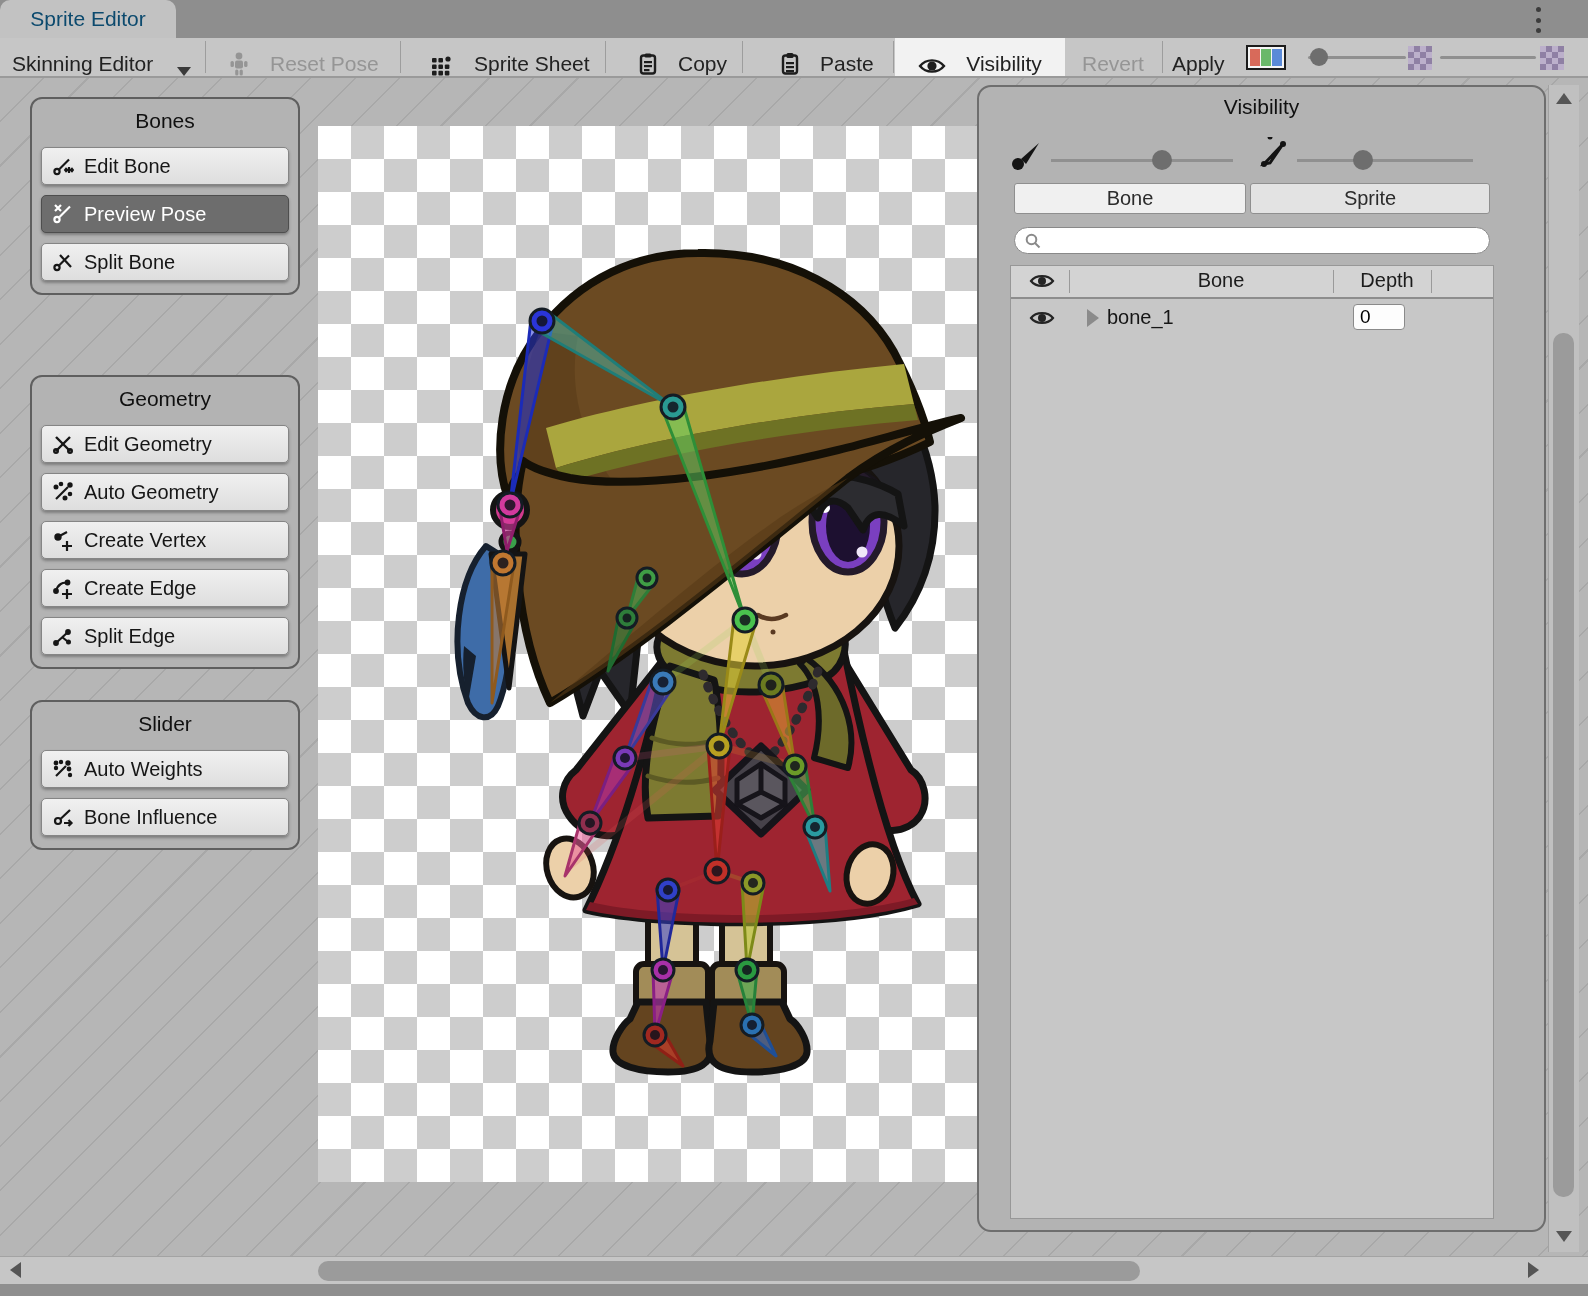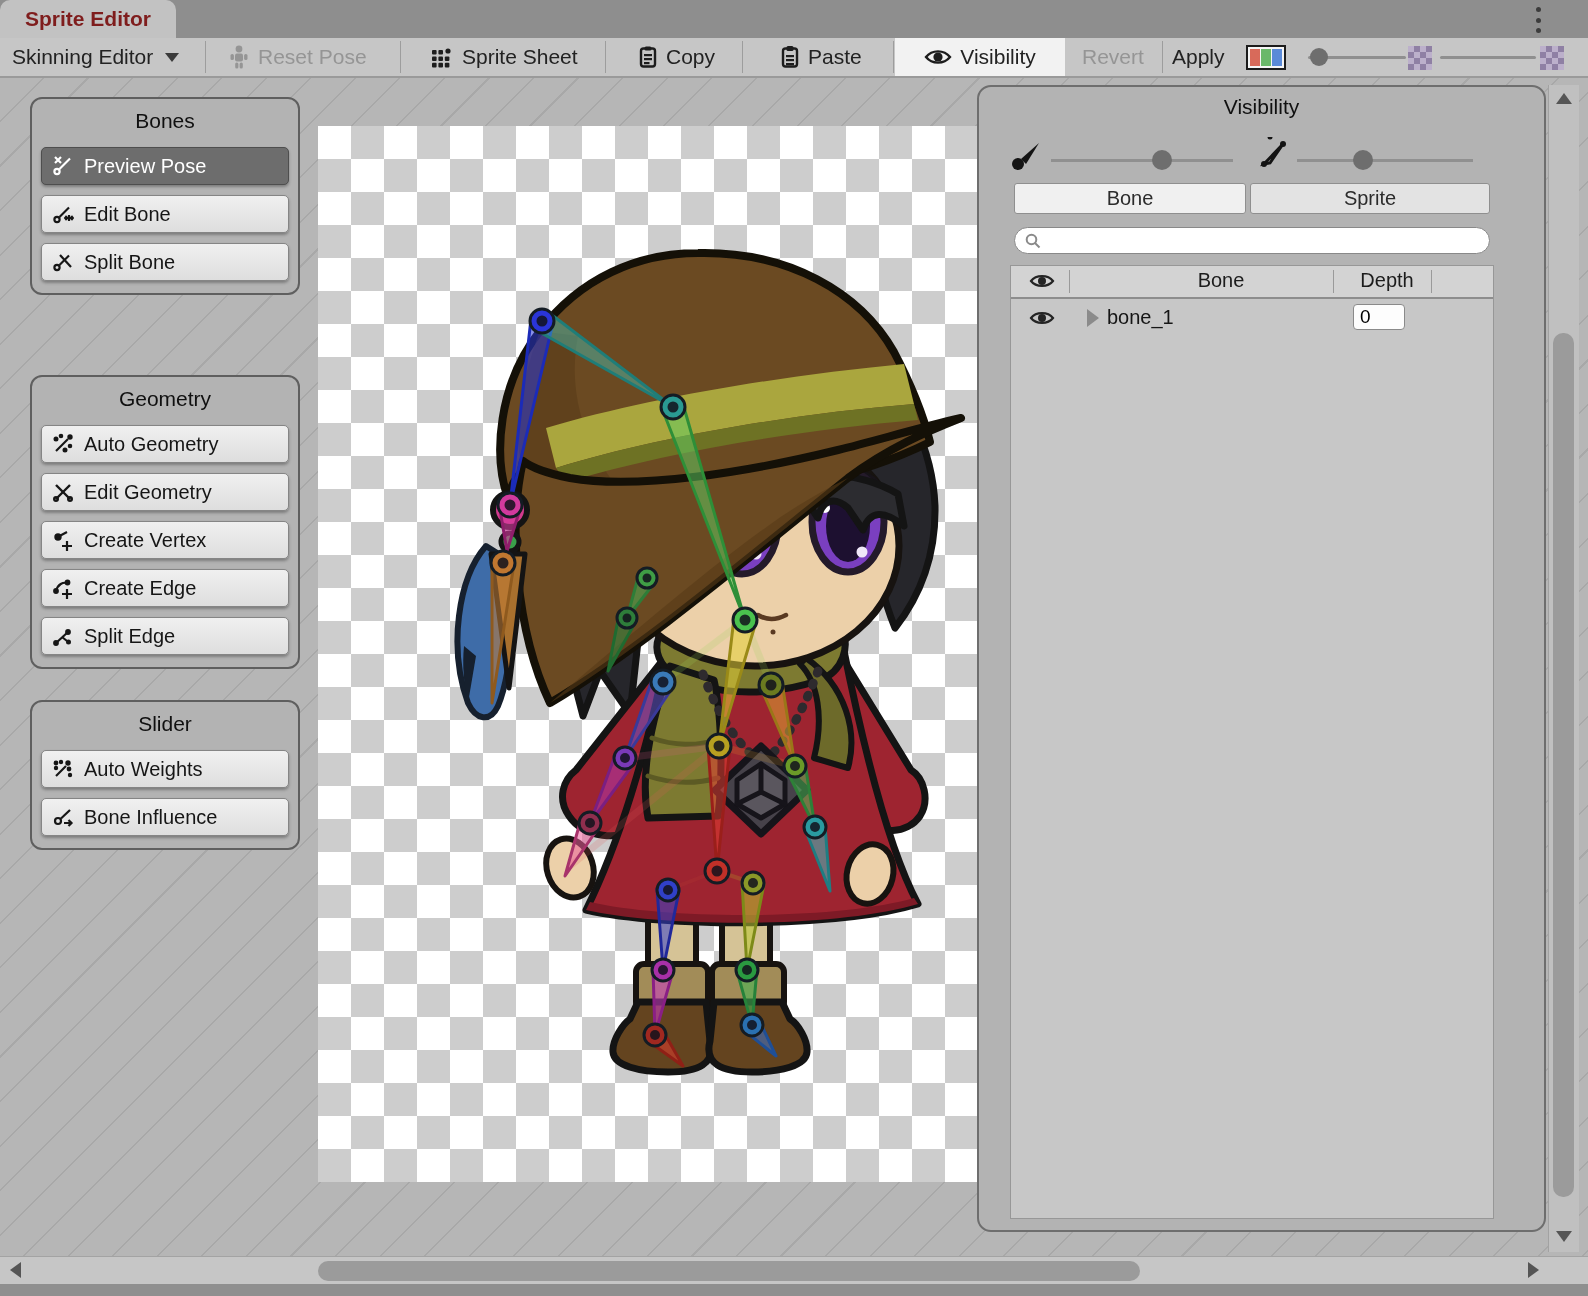--- a/index.html
+++ b/index.html
@@ -3,28 +3,28 @@
 <meta charset="utf-8">
 <style>
   html,body{margin:0;padding:0;background:#888;}
   #root{position:relative;width:1588px;height:1296px;overflow:hidden;
         font-family:"Liberation Sans",sans-serif;background:#b6b6b6;
         -webkit-font-smoothing:antialiased;}
   
   .tabstrip{position:absolute;left:0;top:0;width:1588px;height:38px;background:#8e8e8e;}
   .doc-tab{position:absolute;left:0;top:0;width:176px;height:38px;background:#c2c2c2;
            border-radius:10px 10px 0 0;display:flex;align-items:center;justify-content:center;
-           font-size:21px;color:#7f1d1d;font-weight:bold;}
+           font-size:21px;color:#0c4a6e;}
   .kebab{position:absolute;left:1532px;top:7px;width:12px;height:26px;display:flex;
          flex-direction:column;justify-content:space-between;align-items:center;}
   .kebab i{width:5px;height:5px;border-radius:50%;background:#3c3c3c;}
   
   .toolbar{position:absolute;left:0;top:38px;width:1588px;height:38px;background:#c6c6c6;
            border-bottom:2px solid #9a9a9a;font-size:21px;color:#222;}
-  .titem{position:absolute;top:0;height:38px;display:flex;align-items:center;gap:8px;white-space:nowrap;}
+  .titem{position:absolute;top:0;height:38px;display:flex;align-items:flex-end;gap:20px;white-space:nowrap;}
   .titem.disabled{color:#959595;}
   .tsep{position:absolute;top:3px;width:1px;height:32px;background:#9d9d9d;}
   .vis-active{background:#f2f2f2;justify-content:center;}
   .caret{width:0;height:0;border-left:7px solid transparent;border-right:7px solid transparent;
          border-top:9px solid #3a3a3a;margin-left:4px;}
   .swatchbtn{position:absolute;left:1246px;top:7px;width:40px;height:25px;background:#f5f5f5;
              border:2px solid #1c1c1c;display:flex;padding:2px;gap:1px;box-sizing:border-box;}
   .swatchbtn i{flex:1;}
   .slider-track{position:absolute;top:18px;height:3px;background:#8f8f8f;border-radius:2px;}
   .slider-knob{position:absolute;top:10px;width:18px;height:18px;border-radius:50%;background:#6e6e6e;}
@@ -369,77 +369,77 @@
             <circle cx="337" cy="909" r="5"></circle>
               <circle cx="429" cy="844" r="5"></circle>
             <circle cx="434" cy="899" r="5"></circle>
           </g>
         </g>
       </svg>
     </div>
 
     <div class="panel" style="top:19px">
       <div class="ptitle">Bones</div>
+      <div class="pbtn">
+        <svg width="22" height="22" viewBox="0 0 22 22">
+            <g stroke="currentColor" stroke-width="2.2" fill="none">
+              <circle cx="5" cy="16.5" r="2.6"></circle>
+              <path d="M7.5 14 L17 4.5"></path>
+              <path d="M14 15 H20 M17 12 V18 M14.8 13 l-1.6 2 1.6 2 M19.2 13 l1.6 2 -1.6 2"></path>
+            </g>
+          </svg>
+        <span>Edit Bone</span>
+      </div>
       <div class="pbtn active">
         <svg width="22" height="22" viewBox="0 0 22 22">
             <g stroke="currentColor" stroke-width="2.2" fill="none">
               <circle cx="5" cy="16.5" r="2.6"></circle>
               <path d="M7.5 14 L18 3.5"></path>
               <path d="M3 8 L9 2 M3 2 L9 8"></path>
             </g>
           </svg>
         <span>Preview Pose</span>
       </div>
       <div class="pbtn">
         <svg width="22" height="22" viewBox="0 0 22 22">
             <g stroke="currentColor" stroke-width="2.2" fill="none">
               <circle cx="5" cy="16.5" r="2.6"></circle>
               <path d="M7.5 14 L17 4.5"></path>
-              <path d="M14 15 H20 M17 12 V18 M14.8 13 l-1.6 2 1.6 2 M19.2 13 l1.6 2 -1.6 2"></path>
-            </g>
-          </svg>
-        <span>Edit Bone</span>
-      </div>
-      <div class="pbtn">
-        <svg width="22" height="22" viewBox="0 0 22 22">
-            <g stroke="currentColor" stroke-width="2.2" fill="none">
-              <circle cx="5" cy="16.5" r="2.6"></circle>
-              <path d="M7.5 14 L17 4.5"></path>
               <path d="M8 4 L19 16"></path>
             </g>
           </svg>
         <span>Split Bone</span>
       </div>
     </div>
 
     <div class="panel" style="top:297px">
       <div class="ptitle">Geometry</div>
+      <div class="pbtn">
+        <svg width="22" height="22" viewBox="0 0 22 22">
+            <g stroke="currentColor" stroke-width="2.4" fill="none">
+              <path d="M4 18 L18 4"></path>
+              <path d="M4 4 L18 18"></path>
+              <circle cx="4" cy="18" r="1.8"></circle>
+              <circle cx="18" cy="18" r="1.8"></circle>
+            </g>
+          </svg>
+        <span>Edit Geometry</span>
+      </div>
       <div class="pbtn">
         <svg width="22" height="22" viewBox="0 0 22 22">
             <g stroke="currentColor" stroke-width="2.2" fill="currentColor">
               <path d="M4 18 L16 6" fill="none"></path>
               <circle cx="18" cy="4" r="1.6"></circle>
               <circle cx="4" cy="6" r="1.4"></circle>
               <circle cx="9" cy="3" r="1.2"></circle>
               <circle cx="13" cy="17" r="1.4"></circle>
               <circle cx="18" cy="13" r="1.2"></circle>
             </g>
           </svg>
         <span>Auto Geometry</span>
-      </div>
-      <div class="pbtn">
-        <svg width="22" height="22" viewBox="0 0 22 22">
-            <g stroke="currentColor" stroke-width="2.4" fill="none">
-              <path d="M4 18 L18 4"></path>
-              <path d="M4 4 L18 18"></path>
-              <circle cx="4" cy="18" r="1.8"></circle>
-              <circle cx="18" cy="18" r="1.8"></circle>
-            </g>
-          </svg>
-        <span>Edit Geometry</span>
       </div>
       <div class="pbtn">
         <svg width="22" height="22" viewBox="0 0 22 22">
             <g stroke="currentColor" stroke-width="2.2" fill="currentColor">
               <circle cx="6" cy="8" r="2.6"></circle>
               <path d="M8.5 6.5 L15 3" fill="none"></path>
               <path d="M10 17 H20 M15 12 V22" fill="none"></path>
             </g>
           </svg>
         <span>Create Vertex</span>

